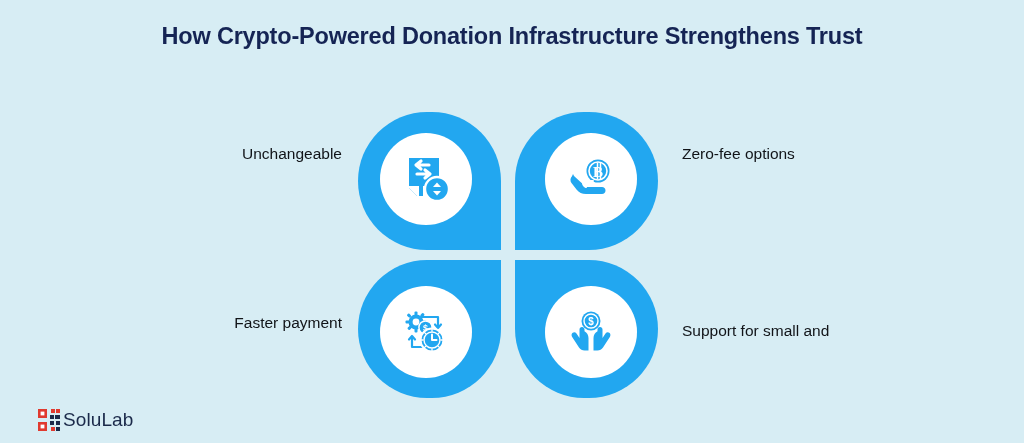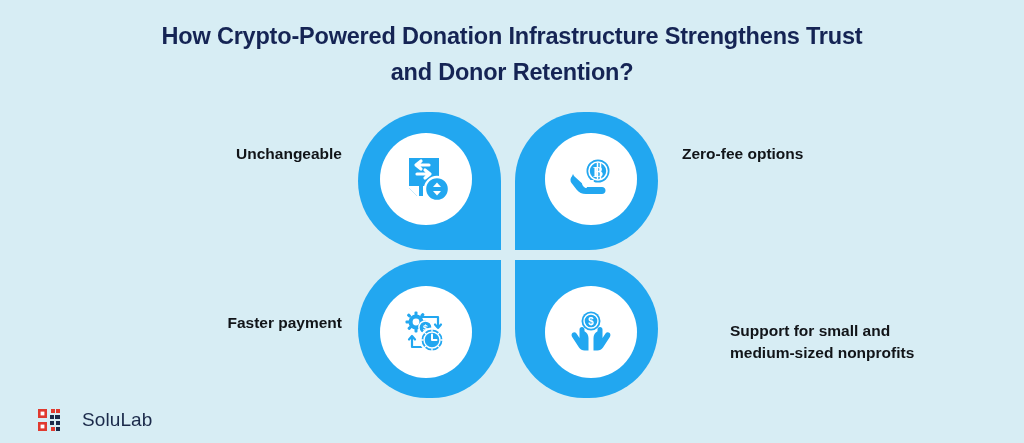--- a/index.html
+++ b/index.html
@@ -82,60 +82,59 @@
   .petal-bl .icon-disc,
   .petal-br .icon-disc { margin-top: 5px; }
 
   .icon-disc svg { display: block; }
 
   
   .label {
     position: absolute;
     color: #111418;
     font-size: 15.5px;
-    font-weight: bold;
+    font-weight: normal;
     line-height: 22px;
   }
   .label-left  { text-align: right; }
   .label-right { text-align: left; }
 
   .label-1 { right: 682px; top: 143px; width: 250px; }
   .label-2 { left: 682px;  top: 143px; width: 260px; }
   .label-3 { right: 682px; top: 312px; width: 250px; }
-  .label-4 { left: 682px;  top: 320px; width: 270px; margin-left: 48px; }
+  .label-4 { left: 682px;  top: 320px; width: 270px; }
 
   .label-line { display: block; white-space: nowrap; }
 
   
   .logo {
     position: absolute;
     left: 38px;
     bottom: 12px;
     display: flex;
     align-items: center;
-    gap: 22px;
+    gap: 3px;
   }
   .logo-mark {
     width: 22px;
     height: 22px;
     display: block;
   }
   .logo-text {
     color: #1b2a4a;
     font-size: 19px;
     font-weight: 500;
     letter-spacing: 0.1px;
   }
 </style>
 </head>
 <body>
 
 <div class="title">
   <span class="title-line">How Crypto-Powered Donation Infrastructure Strengthens Trust</span>
-  <span class="title-line">and Donor Retention?</span>
 </div>
 
 <div class="pinwheel">
 
   <div class="petal petal-tl">
     <div class="icon-disc">
       <svg width="54" height="54" viewBox="0 0 54 54">
 
         <path d="M10 6 H40 V34 H24 L24 44 H18 L10 36 Z" fill="#22a7f0"></path>
         <path d="M10 36 L18 44 H10 Z" fill="#ffffff" opacity="0"></path>
@@ -236,21 +235,20 @@
 <div class="label label-right label-2">
   <span class="label-line">Zero-fee options</span>
 </div>
 
 <div class="label label-left label-3">
   <span class="label-line">Faster payment</span>
 </div>
 
 <div class="label label-right label-4">
   <span class="label-line">Support for small and</span>
-  <span class="label-line">medium-sized nonprofits</span>
 </div>
 
 <div class="logo">
   <svg class="logo-mark" viewBox="0 0 22 22">
     <g fill="#e03a2f">
       <rect x="0" y="0" width="9" height="9"></rect>
       <rect x="0" y="13" width="9" height="9"></rect>
       <rect x="13" y="0" width="4" height="4"></rect>
       <rect x="18" y="0" width="4" height="4"></rect>
       <rect x="13" y="18" width="4" height="4"></rect>

